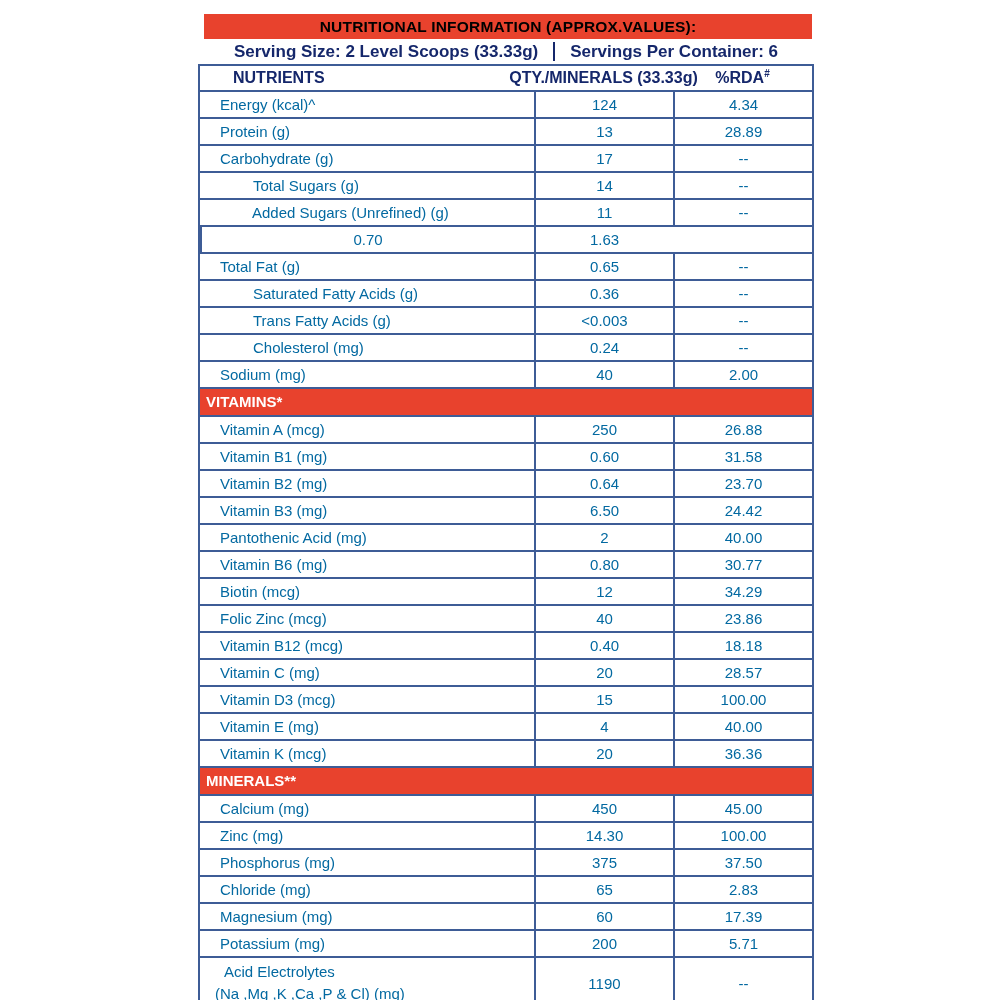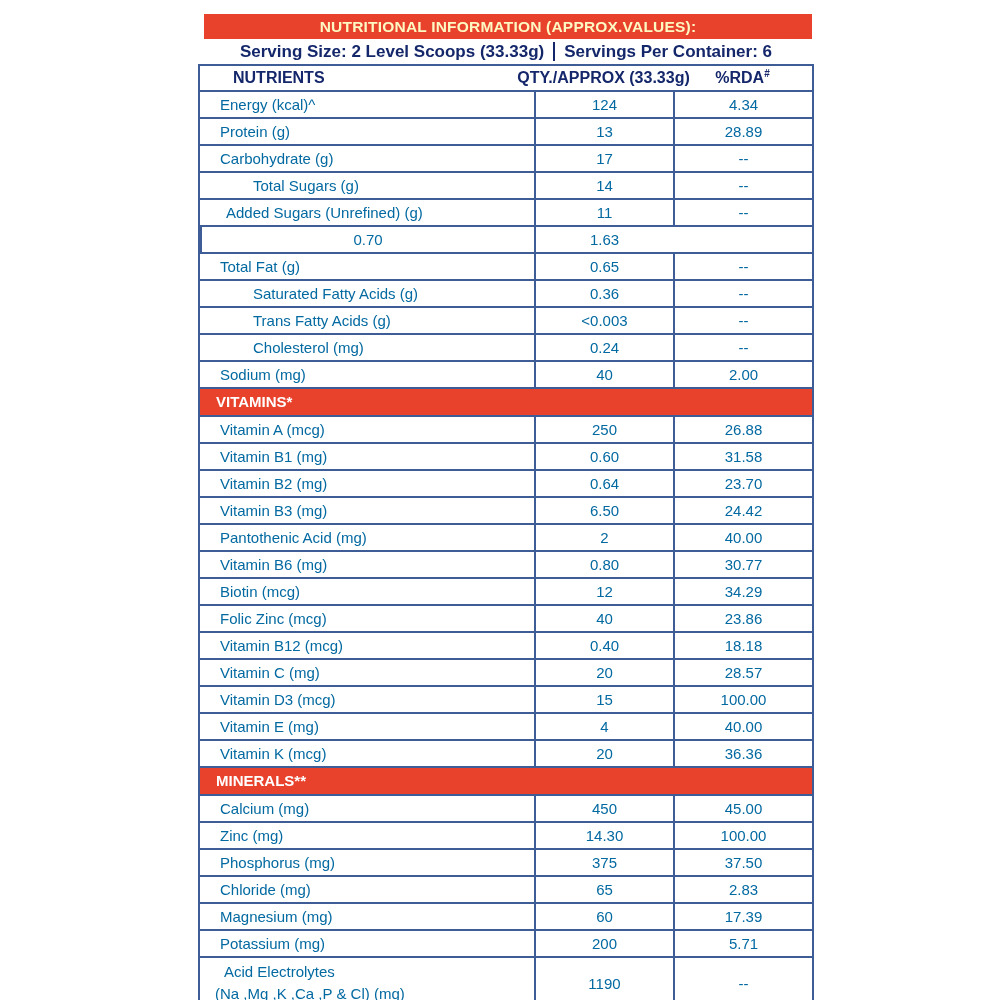--- a/index.html
+++ b/index.html
@@ -11,34 +11,34 @@
     font-family: "Liberation Sans", sans-serif;
   }
   .panel {
     position: absolute;
     left: 198px;
     top: 14px;
     width: 616px;
   }
   .title-bar {
     background: #e8422d;
-    color: #fef9c3;
+    color: #000000;
     font-weight: bold;
     font-size: 15.5px;
     letter-spacing: 0.2px;
     text-align: center;
     height: 25px;
     line-height: 25px;
     margin: 0 2px 0 6px;
   }
   .serving-line {
     display: flex;
     justify-content: center;
     align-items: center;
-    gap: 9px;
+    gap: 15px;
     height: 25px;
     color: #15276b;
     font-weight: bold;
     font-size: 17px;
     white-space: nowrap;
   }
   .serving-divider {
     width: 2px;
     height: 19px;
     background: #15276b;
@@ -81,59 +81,59 @@
     align-items: center;
     overflow: hidden;
     white-space: nowrap;
   }
   .cell.num {
     justify-content: center;
     border-left: 2px solid #3e5c96;
   }
   .cell.lbl.ind0 { padding-left: 20px; }
   .cell.lbl.ind1 { padding-left: 53px; }
-  .cell.lbl.ind2 { padding-left: 26px; }
+  .cell.lbl.ind2 { padding-left: 52px; }
   .cell.lbl.twoline {
     flex-direction: column;
     align-items: flex-start;
     justify-content: center;
     padding-left: 0;
     line-height: 22px;
   }
   .cell.lbl.twoline .l1 { padding-left: 24px; }
   .cell.lbl.twoline .l2 { padding-left: 15px; }
   .row.section {
     display: block;
     background: #e8422d;
     color: #ffffff;
     font-weight: bold;
     font-size: 15px;
     height: 26px;
     line-height: 26px;
-    padding-left: 16px;
+    padding-left: 6px;
     border-bottom: 2px solid #3e5c96;
   }
 </style>
 </head>
 <body>
 
 <div class="panel">
 
   <div class="title-bar">NUTRITIONAL INFORMATION (APPROX.VALUES):</div>
 
   <div class="serving-line">
     <span>Serving Size: 2 Level Scoops (33.33g)</span>
     <span class="serving-divider"></span>
     <span>Servings Per Container: 6</span>
   </div>
 
   <div class="ntable">
     <div class="thead">
       <div class="h1">NUTRIENTS</div>
-      <div class="h2">QTY./APPROX (33.33g)</div>
+      <div class="h2">QTY./MINERALS (33.33g)</div>
       <div class="h3"><span>%RDA</span><sup>#</sup></div>
     </div>
     <div id="rows">
         <div class="row">
           <div class="cell lbl ind0">Energy (kcal)^</div>
           <div class="cell num">124</div>
           <div class="cell num">4.34</div>
         </div>
         <div class="row">
           <div class="cell lbl ind0">Protein (g)</div>

